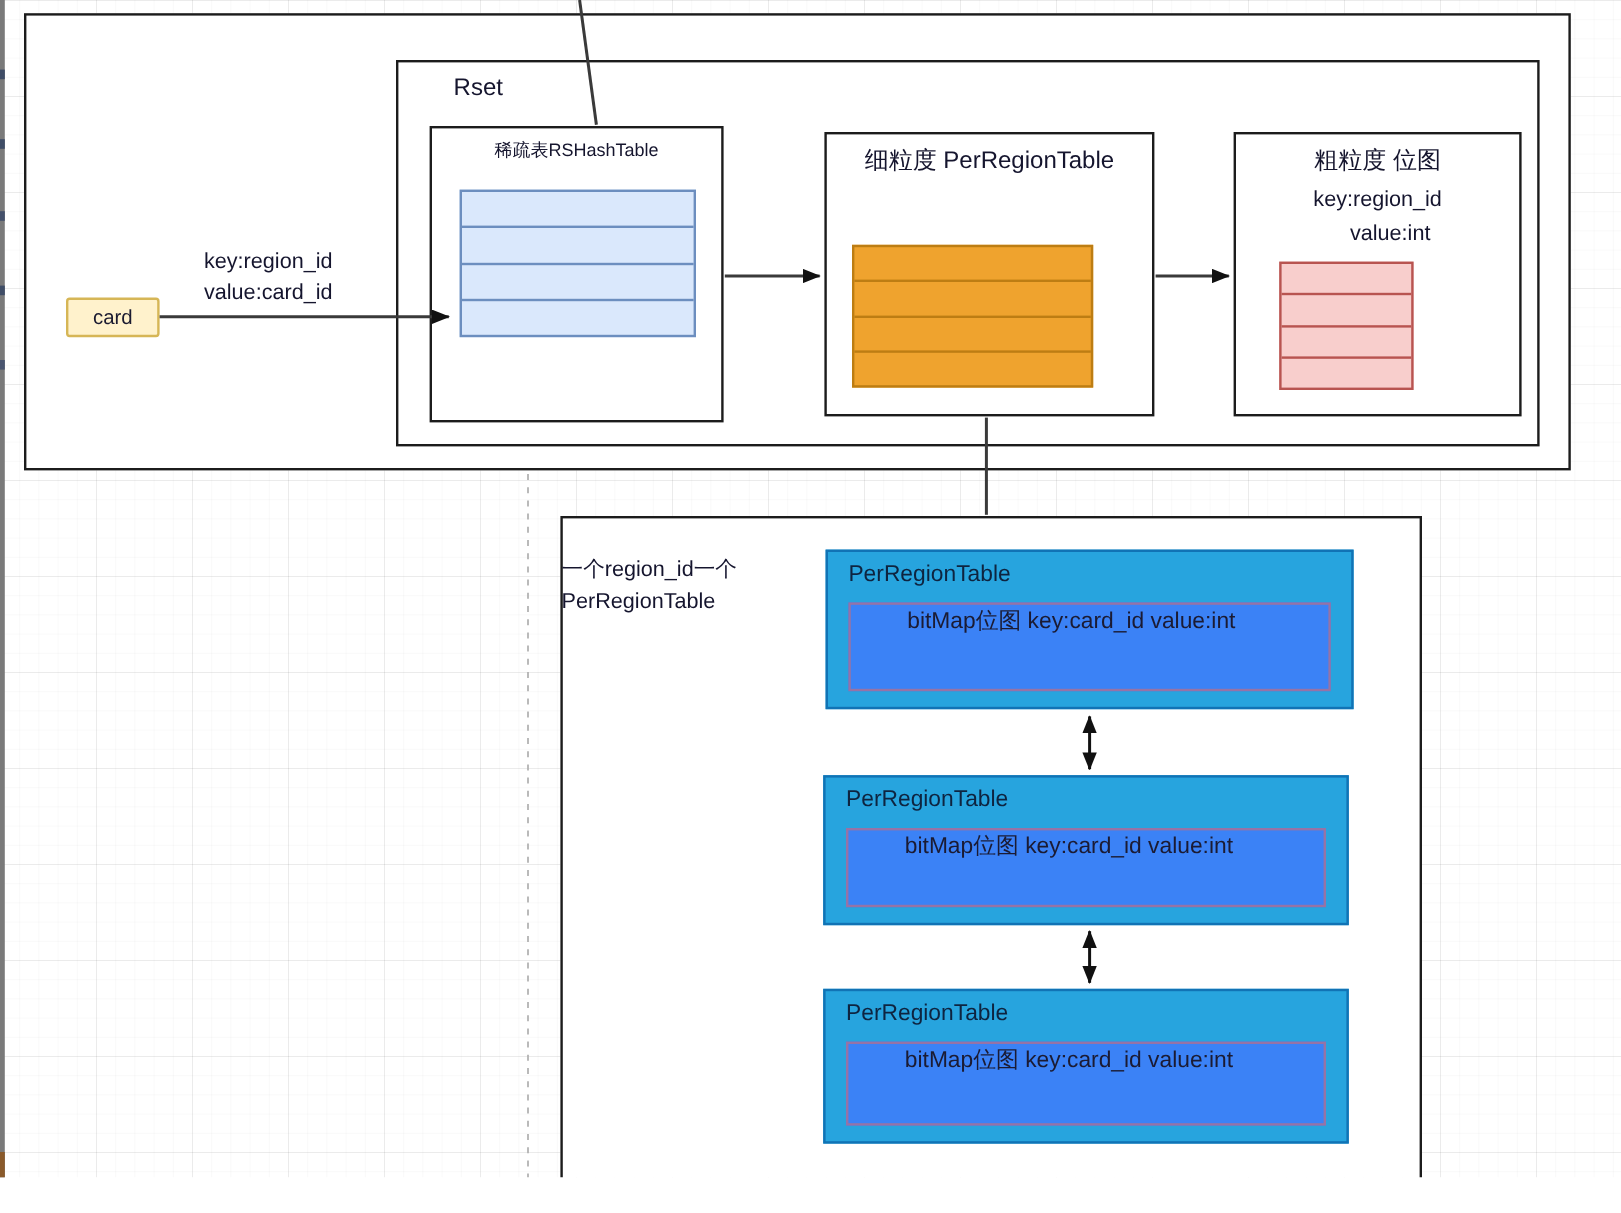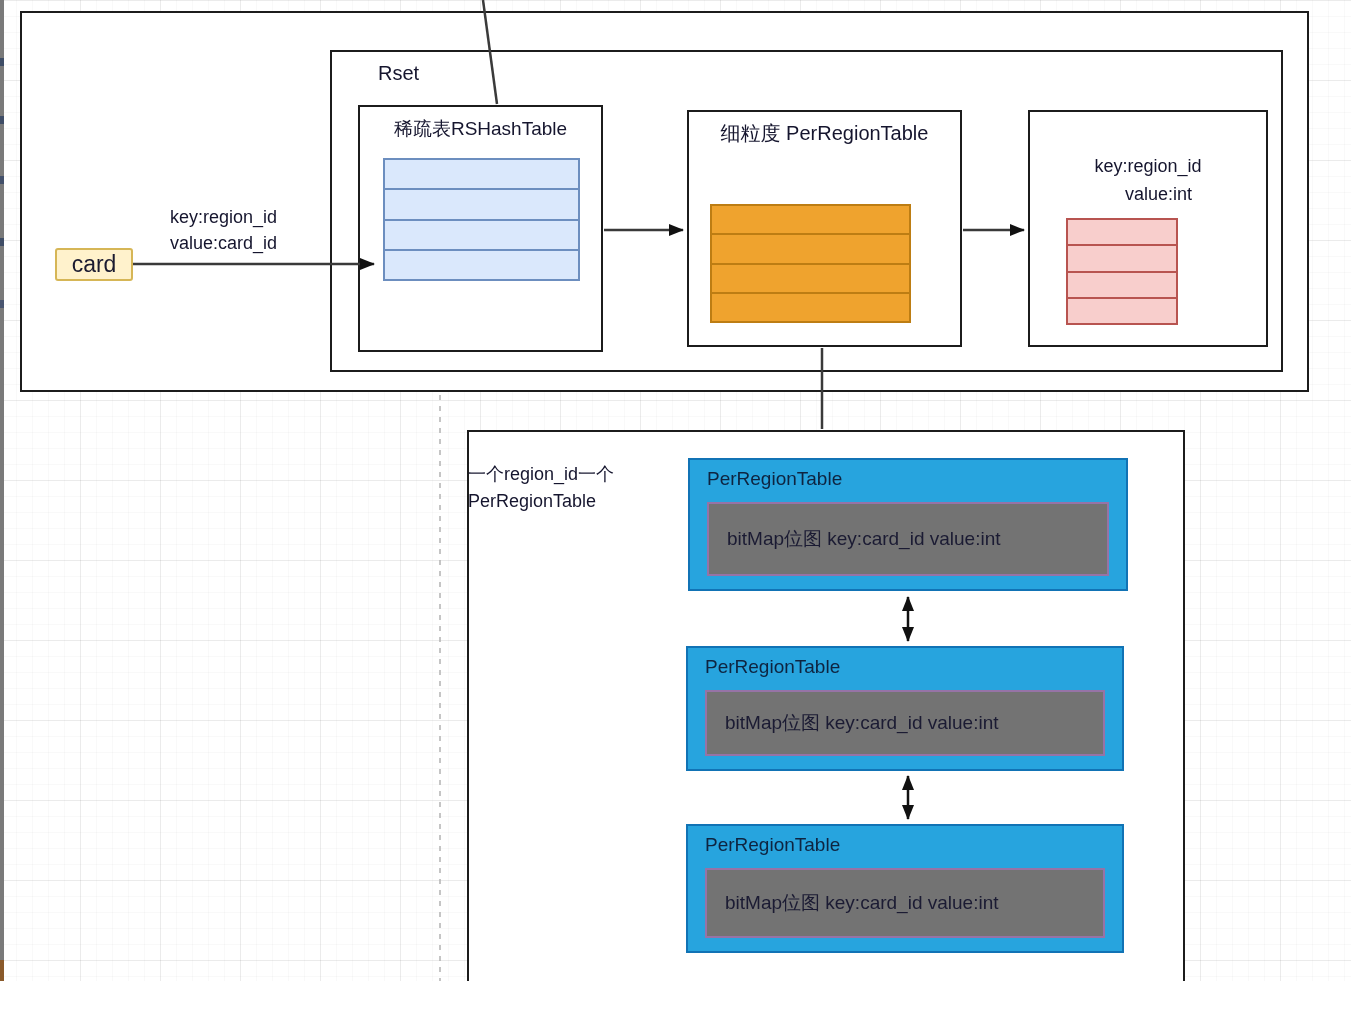--- a/index.html
+++ b/index.html
@@ -22,21 +22,21 @@
   .t-blue>div{border-bottom:2px solid #6C8EBF;}
   .t-blue>div:last-child{border-bottom:none;}
   .t-orange{background:#EFA32E;border:2px solid #BD7D13;}
   .t-orange>div{border-bottom:2px solid #BD7D13;}
   .t-orange>div:last-child{border-bottom:none;}
   .t-pink{background:#F8CECC;border:2px solid #B85450;}
   .t-pink>div{border-bottom:2px solid #B85450;}
   .t-pink>div:last-child{border-bottom:none;}
   .azure{position:absolute;background:#27A4DE;border:2px solid #1173B5;box-sizing:border-box;}
   .azure-h{position:absolute;left:17px;top:8px;font-size:19px;color:#0e2440;white-space:nowrap;}
-  .inner{position:absolute;left:17px;right:17px;top:42px;bottom:13px;background:#737373;border:2px solid #9673A6;box-sizing:border-box;display:flex;align-items:center;}
+  .inner{position:absolute;left:17px;right:17px;top:42px;bottom:13px;background:#3b82f6;border:2px solid #9673A6;box-sizing:border-box;display:flex;padding-left:29px;}
   .inner span{padding-left:18px;font-size:19px;color:#1b1b33;white-space:nowrap;}
   .edge-strip{position:absolute;left:0;top:0;width:4px;height:1011px;background:#7a7a7a;}
   .mark{position:absolute;left:0;width:4px;}
   svg.wires{position:absolute;left:0;top:0;pointer-events:none;}
 </style>
 </head>
 <body>
 
 <div class="canvas">
 
@@ -48,52 +48,53 @@
     <div class="mark" style="top:300px;height:8px;background:#4a5670;"></div>
     <div class="mark" style="top:960px;height:22px;background:#8a5a2b;"></div>
   </div>
 
   <div class="box" style="left:20px;top:11px;width:1289px;height:381px;"></div>
 
   <div class="box" style="left:330px;top:50px;width:953px;height:322px;"></div>
   <div class="lbl" style="left:378px;top:60px;font-size:20px;">Rset</div>
 
   <div class="box" style="left:358px;top:105px;width:245px;height:247px;">
-    <div class="title" style="top:9px;font-size:19px;">稀疏表RSHashTable</div>
+    <div class="title" style="top:9px;font-size:15px;">稀疏表RSHashTable</div>
   </div>
   <div class="stripe t-blue" style="left:383px;top:158px;width:197px;height:123px;">
     <div></div>
     <div></div>
     <div></div>
     <div></div>
   </div>
 
   <div class="box" style="left:687px;top:110px;width:275px;height:237px;">
     <div class="title" style="top:8px;">细粒度 PerRegionTable</div>
   </div>
   <div class="stripe t-orange" style="left:710px;top:204px;width:201px;height:119px;">
     <div></div>
     <div></div>
     <div></div>
     <div></div>
   </div>
 
   <div class="box" style="left:1028px;top:110px;width:240px;height:237px;">
+    <div class="title" style="top:8px;">粗粒度 位图</div>
     <div class="title" style="top:44px;font-size:18px;">key:region_id</div>
     <div class="title" style="top:72px;font-size:18px;padding-left:21px;">value:int</div>
   </div>
   <div class="stripe t-pink" style="left:1066px;top:218px;width:112px;height:107px;">
     <div></div>
     <div></div>
     <div></div>
     <div></div>
   </div>
 
   <div class="box" style="left:55px;top:248px;width:78px;height:33px;background:#FFF2CC;border-color:#D6B656;border-radius:3px;display:flex;align-items:center;justify-content:center;">
-    <span style="font-size:23px;">card</span>
+    <span style="font-size:17px;">card</span>
   </div>
 
   <div class="lbl" style="left:170px;top:204px;">
     <div>key:region_id</div>
     <div>value:card_id</div>
   </div>
 
   <div class="box" style="left:467px;top:430px;width:718px;height:562px;"></div>
 
   <div class="lbl" style="left:468px;top:461px;width:200px;text-align:left;line-height:27px;">

